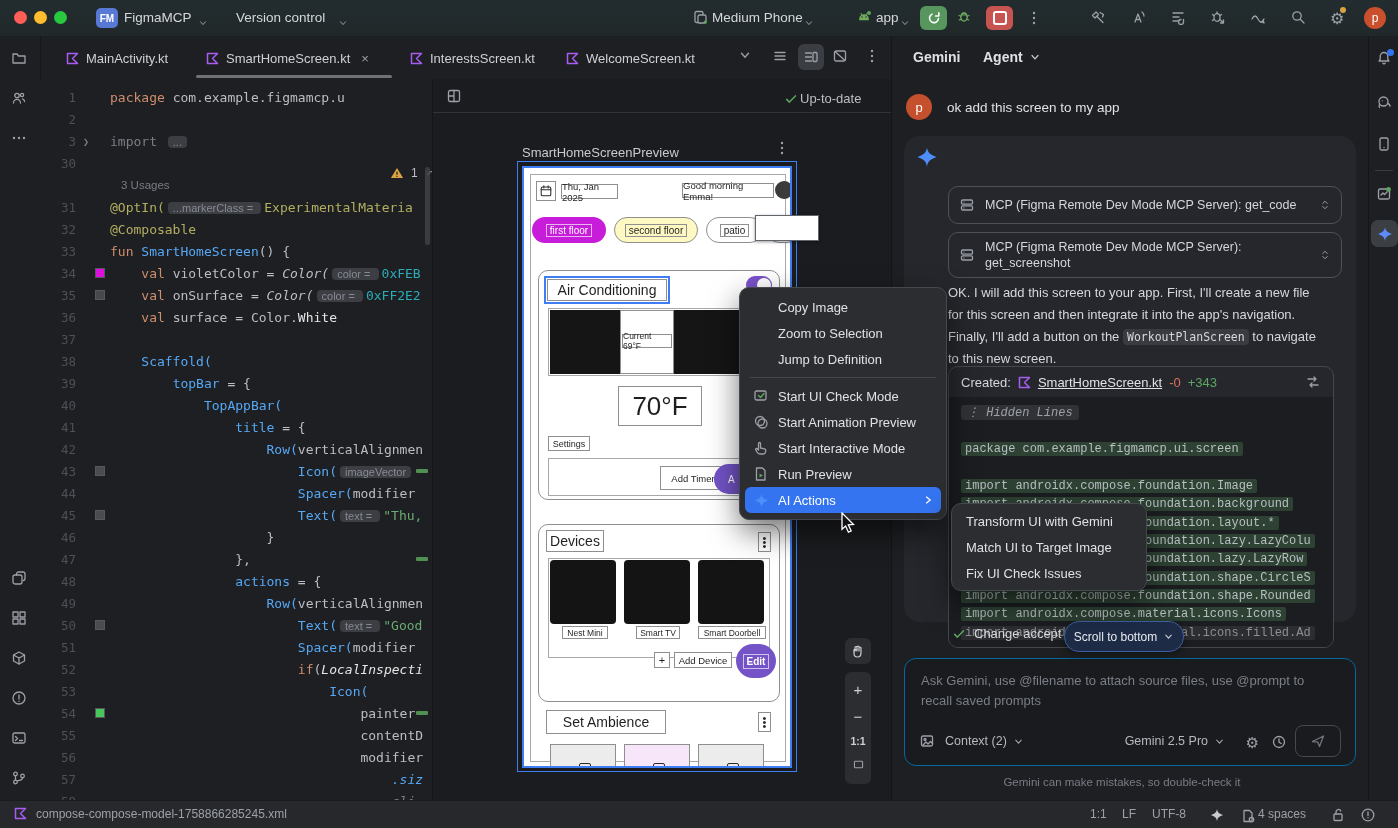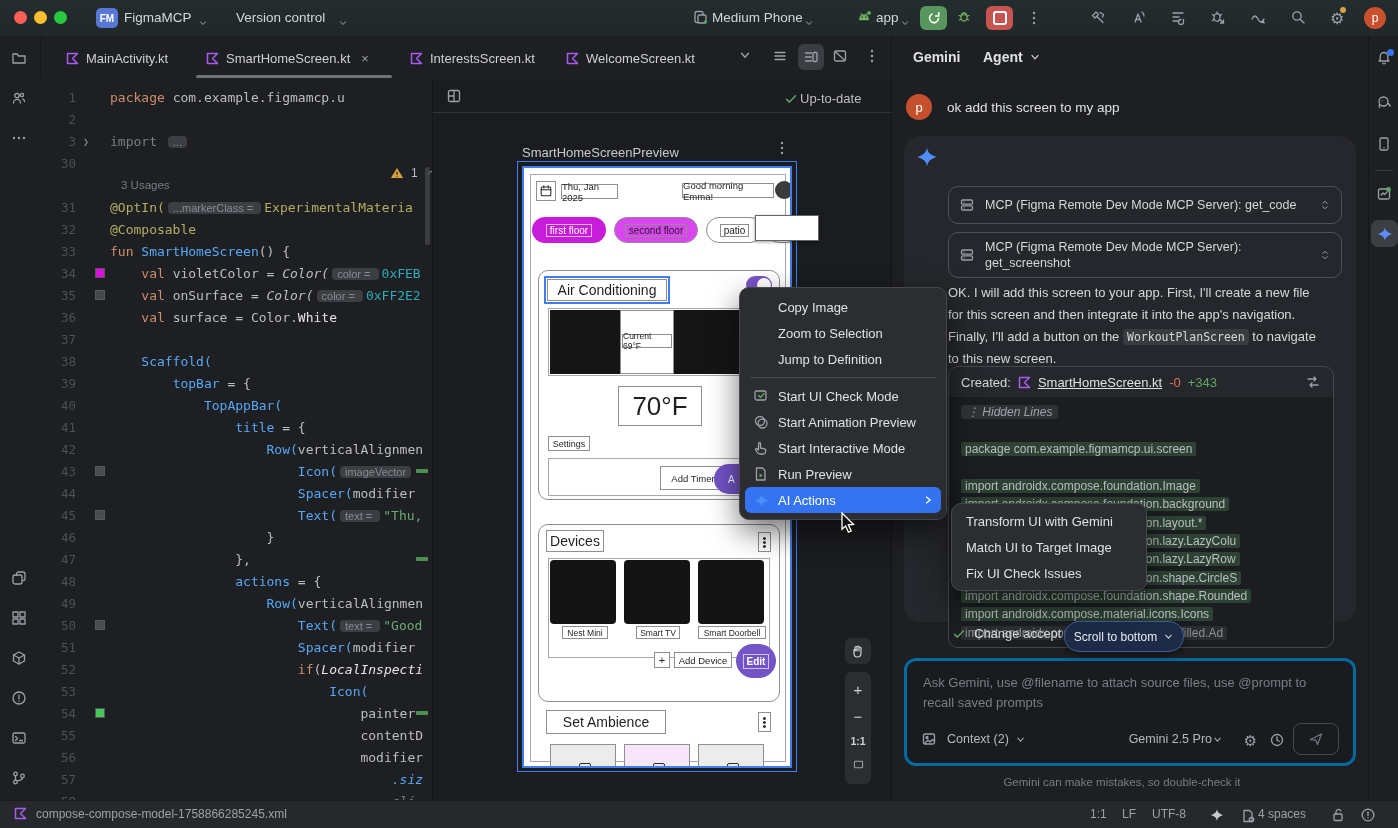--- a/index.html
+++ b/index.html
@@ -86,33 +86,33 @@
      padding:0 10px;gap:10px;box-sizing:border-box;color:#D5D7DB;font-size:12.5px;}
   .pill .ptxt{overflow:hidden;white-space:nowrap;line-height:16px;}
   .pill .pud{margin-left:auto;flex:none;}
   .gpara{position:absolute;left:44px;font-size:13px;color:#D5D7DB;line-height:22px;white-space:nowrap;}
   .codechip{font-family:"DejaVu Sans Mono",monospace;font-size:11.5px;background:#393B40;border-radius:4px;padding:1px 4px;color:#D5D7DB;}
   #created-box{position:absolute;left:44px;top:230px;width:386px;height:282px;border:1px solid #45474C;border-radius:10px;overflow:hidden;box-sizing:border-box;}
   #created-header{height:30px;display:flex;align-items:center;gap:7px;padding:0 12px;font-size:13px;color:#D5D7DB;}
   #created-file{text-decoration:underline;color:#DFE1E5;}
   #created-removed{color:#E0705B;} #created-added{color:#5CA863;}
   #created-diff{margin-left:auto;}
-  #gem-code{background:#1B1D21;height:252px;padding:6px 12px;font-family:Liberation Sans, sans-serif;font-size:12px;box-sizing:border-box;overflow:hidden;}
+  #gem-code{background:#1B1D21;height:252px;padding:6px 12px;font-family:Liberation Mono, monospace;font-size:12px;box-sizing:border-box;overflow:hidden;}
   .gcrow{height:18.4px;white-space:nowrap;display:flex;align-items:center;}
   .gc-added{background:#2D4233;color:#B9BEC3;padding:0 4px;border-radius:2px;}
   .gc-muted{background:#2B2D31;color:#8B8F96;padding:0 4px;border-radius:2px;}
   .gc-hidden{background:#303236;color:#9DA0A8;font-style:italic;padding:0 6px;border-radius:3px;}
   #change-row{position:absolute;left:60px;top:590px;display:flex;gap:8px;align-items:center;font-size:13px;color:#D5D7DB;}
   #scroll-pill{position:absolute;left:172px;top:585px;width:118px;height:29px;border-radius:15px;background:#1D2B47;border:1px solid #3D5E9E;
      color:#E8EAEF;font-size:12px;display:flex;align-items:center;justify-content:center;gap:6px;z-index:6;box-shadow:0 3px 10px rgba(0,0,0,.4);}
-  #gem-input{position:absolute;left:12px;top:622px;width:452px;height:108px;border:3px solid #0369a1;border-radius:12px;background:#191B1E;box-sizing:border-box;}
+  #gem-input{position:absolute;left:12px;top:622px;width:452px;height:108px;border:1px solid #0369a1;border-radius:12px;background:#191B1E;box-sizing:border-box;}
   .phl{position:absolute;left:16px;font-size:13px;color:#7A7E87;line-height:20px;white-space:nowrap;}
   #input-row{position:absolute;left:0;bottom:8px;width:100%;height:30px;text-align:center;}
   #ctx-label{position:absolute;left:40px;top:7px;font-size:12.5px;color:#B6B9BF;display:flex;gap:6px;align-items:center;}
-  #model-label{position:absolute;right:130px;top:7px;font-size:12.5px;color:#B6B9BF;display:flex;align-items:center;}
+  #model-label{position:absolute;right:130px;top:7px;font-size:12.5px;color:#B6B9BF;display:flex;gap:6px;align-items:center;}
   #send-btn{position:absolute;right:14px;top:-2px;width:44px;height:30px;border:1px solid #46484D;border-radius:8px;display:flex;align-items:center;justify-content:center;}
   #disclaimer{position:absolute;left:0;top:740px;width:460px;text-align:center;font-size:11.5px;color:#787C85;}
 
   
   #right-strip{position:absolute;left:1368px;top:36px;width:30px;height:764px;background:#1E1F22;border-left:1px solid #141517;box-sizing:border-box;}
   .rs-div{position:absolute;left:6px;width:18px;height:1px;background:#393B40;}
   .rs-active{position:absolute;left:2px;width:27px;height:27px;background:#3B3E43;border-radius:7px;display:flex;align-items:center;justify-content:center;}
 
   
   #statusbar{position:absolute;left:0;top:800px;width:1398px;height:28px;background:#26282B;border-top:1px solid #1A1B1D;box-sizing:border-box;}
@@ -597,21 +597,21 @@
           </svg>
         </div>
       <div class="pbx" style="left:37px;top:16px;width:57px;height:15px;font-size:9.5px">Thu, Jan 2025</div>
       <div class="pbx" style="left:158px;top:15px;width:92px;height:15px;font-size:9.5px">Good morning Emma!</div>
       <div class="abs" style="left:251px;top:13px;width:18px;height:18px;border-radius:50%;background:#3B3B3B"></div>
 
       <div id="ph-chips">
           <div class="abs" style="left: 8px; top: 49px; width: 74px; height: 26px; border-radius: 13px; display: flex; align-items: center; justify-content: center; box-sizing: border-box; background: rgb(200, 28, 219);">
             <span style="border: 1px solid rgb(233, 181, 238); font-size: 10px; padding: 0px 3px; color: rgb(255, 255, 255);">first floor</span>
           </div>
-          <div class="abs" style="left: 90px; top: 49px; width: 84px; height: 26px; border-radius: 13px; display: flex; align-items: center; justify-content: center; box-sizing: border-box; border: 1px solid rgb(143, 143, 143); background: #d946ef;">
+          <div class="abs" style="left: 90px; top: 49px; width: 84px; height: 26px; border-radius: 13px; display: flex; align-items: center; justify-content: center; box-sizing: border-box; border: 1px solid rgb(143, 143, 143); background: #fef9c3;">
             <span style="border: 1px solid rgb(143, 143, 143); font-size: 10px; padding: 0px 3px; color: rgb(31, 31, 31);">second floor</span>
           </div>
           <div class="abs" style="left: 182px; top: 49px; width: 57px; height: 26px; border-radius: 13px; display: flex; align-items: center; justify-content: center; box-sizing: border-box; border: 1px solid rgb(143, 143, 143); background: rgb(255, 255, 255);">
             <span style="border: 1px solid rgb(143, 143, 143); font-size: 10px; padding: 0px 3px; color: rgb(31, 31, 31);">patio</span>
           </div>
           <div class="abs" style="left: 242px; top: 49px; width: 34px; height: 26px; border-radius: 13px; display: flex; align-items: center; justify-content: center; box-sizing: border-box; border: 1px solid rgb(143, 143, 143); background: rgb(255, 255, 255);">
             <span style="border: 1px solid rgb(143, 143, 143); font-size: 10px; padding: 0px 3px; color: rgb(31, 31, 31);">+</span>
           </div>
         </div>
 

